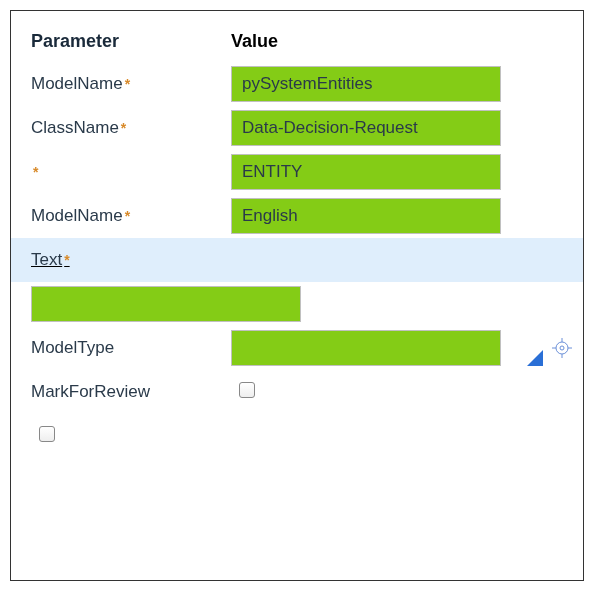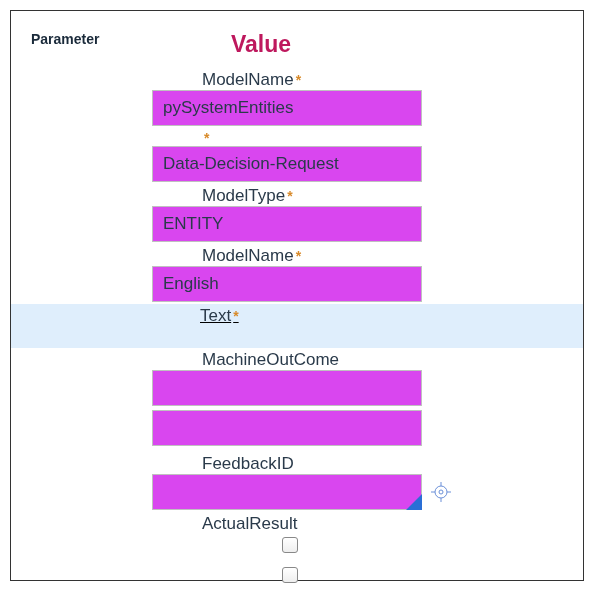--- a/index.html
+++ b/index.html
@@ -16,35 +16,34 @@
     padding: 20px 10px 20px 20px;
     position: relative;
   }
   .header-row {
     display: flex;
     margin-bottom: 10px;
   }
   .header-param {
     width: 200px;
     font-weight: 700;
-    font-size: 14px;
+    font-size: 18px;
     color: #1a2a3a;
   }
   .header-value {
     flex: 1;
     font-weight: 700;
-    font-size: 23px;
-    color: #be185d;
+    font-size: 18px;
+    color: #000000;
   }
   .form-row {
     display: flex;
     align-items: center;
     min-height: 44px;
     padding: 2px 0;
-    flex-direction: column;
   }
   .form-row.highlighted {
     background: #dfeefc;
     margin-left: -20px;
     padding-left: 20px;
     margin-right: -10px;
     padding-right: 14px;
     text-decoration: underline;
   }
   .label-cell {
@@ -66,21 +65,21 @@
     padding-right: 30px;
   }
   .text-input {
     width: 270px;
     height: 36px;
     border: 1px solid #c0c0c0;
     padding: 0 10px;
     font-size: 17px;
     color: #2a3a4a;
     font-family: inherit;
-    background: #d946ef;
+    background: #84cc16;
   }
   .checkbox-input {
     width: 16px;
     height: 16px;
     margin-left: 8px;
     -webkit-appearance: none;
     appearance: none;
     border: 1px solid #888;
     border-radius: 3px;
     background: linear-gradient(#fff,#eee);
@@ -119,93 +118,85 @@
       <span>ModelName</span>
       <span class="required-star">*</span>
     </div>
     <div class="value-cell">
       <input class="text-input" type="text" value="pySystemEntities" style="">
     </div>
   </div>
 
   <div class="form-row">
     <div class="label-cell">
+      <span>ClassName</span>
       <span class="required-star">*</span>
     </div>
     <div class="value-cell">
       <input class="text-input" type="text" value="Data-Decision-Request" style="">
     </div>
   </div>
 
   <div class="form-row">
     <div class="label-cell">
+      <span class="required-star">*</span>
+    </div>
+    <div class="value-cell">
+      <input class="text-input" type="text" value="ENTITY" style="">
+    </div>
+  </div>
+
+  <div class="form-row">
+    <div class="label-cell">
+      <span>ModelName</span>
+      <span class="required-star">*</span>
+    </div>
+    <div class="value-cell">
+      <input class="text-input" type="text" value="English" style="">
+    </div>
+  </div>
+
+  <div class="form-row highlighted">
+    <div class="label-cell">
+      <span>Text</span>
+      <span class="required-star">*</span>
+    </div>
+  </div>
+
+
+
+  <div class="form-row">
+    <div class="value-cell">
+      <input class="text-input" type="text" value="" style="">
+    </div>
+  </div>
+
+  <div class="form-row">
+    <div class="label-cell">
       <span>ModelType</span>
-      <span class="required-star">*</span>
-    </div>
-    <div class="value-cell">
-      <input class="text-input" type="text" value="ENTITY" style="">
-    </div>
-  </div>
-
-  <div class="form-row">
-    <div class="label-cell">
-      <span>ModelName</span>
-      <span class="required-star">*</span>
-    </div>
-    <div class="value-cell">
-      <input class="text-input" type="text" value="English" style="">
-    </div>
-  </div>
-
-  <div class="form-row highlighted">
-    <div class="label-cell">
-      <span>Text</span>
-      <span class="required-star">*</span>
-    </div>
-  </div>
-
-
-  <div class="form-row">
-    <div class="label-cell">
-      <span>MachineOutCome</span>
-    </div>
-    <div class="value-cell">
-      <input class="text-input" type="text" value="" style="">
-    </div>
-  </div>
-
-  <div class="form-row">
-    <div class="value-cell">
-      <input class="text-input" type="text" value="" style="">
-    </div>
-  </div>
-
-  <div class="form-row">
-    <div class="label-cell">
-      <span>FeedbackID</span>
     </div>
     <div class="value-cell" style="position:relative;">
       <input class="text-input" type="text" value="" style="">
       <div class="corner-triangle"></div>
       <div class="target-icon">
         <svg width="22" height="22" viewBox="0 0 22 22">
           <circle cx="11" cy="11" r="6" fill="none" stroke="#6a8fd8" stroke-width="1"></circle>
           <circle cx="11" cy="11" r="2" fill="none" stroke="#6a8fd8" stroke-width="1"></circle>
           <line x1="11" y1="1" x2="11" y2="5" stroke="#6a8fd8" stroke-width="1"></line>
           <line x1="11" y1="17" x2="11" y2="21" stroke="#6a8fd8" stroke-width="1"></line>
           <line x1="1" y1="11" x2="5" y2="11" stroke="#6a8fd8" stroke-width="1"></line>
           <line x1="17" y1="11" x2="21" y2="11" stroke="#6a8fd8" stroke-width="1"></line>
         </svg>
       </div>
     </div>
   </div>
 
   <div class="form-row">
     <div class="label-cell">
-      <span>ActualResult</span>
+      <span>MarkForReview</span>
     </div>
     <div class="value-cell">
       <input class="checkbox-input" type="checkbox" style="">
     </div>
   </div>
 
   <div class="form-row">
     <div class="value-cell">
       <input class="checkbox-input" type="checkbox" style="">
     </div>

